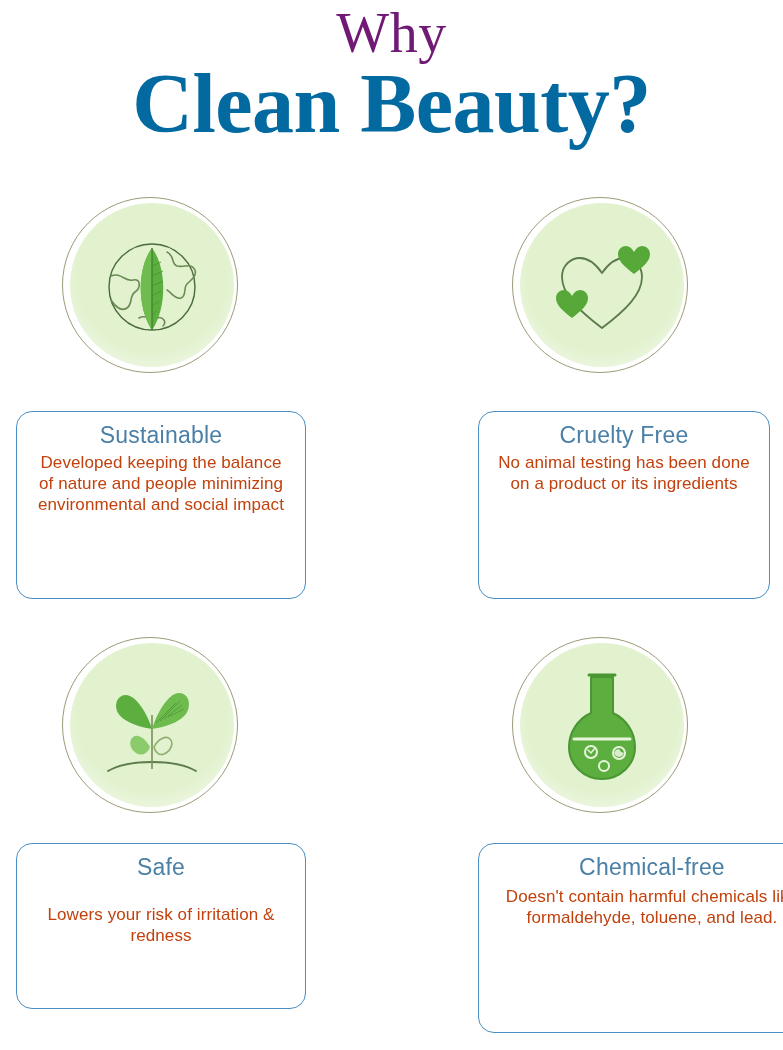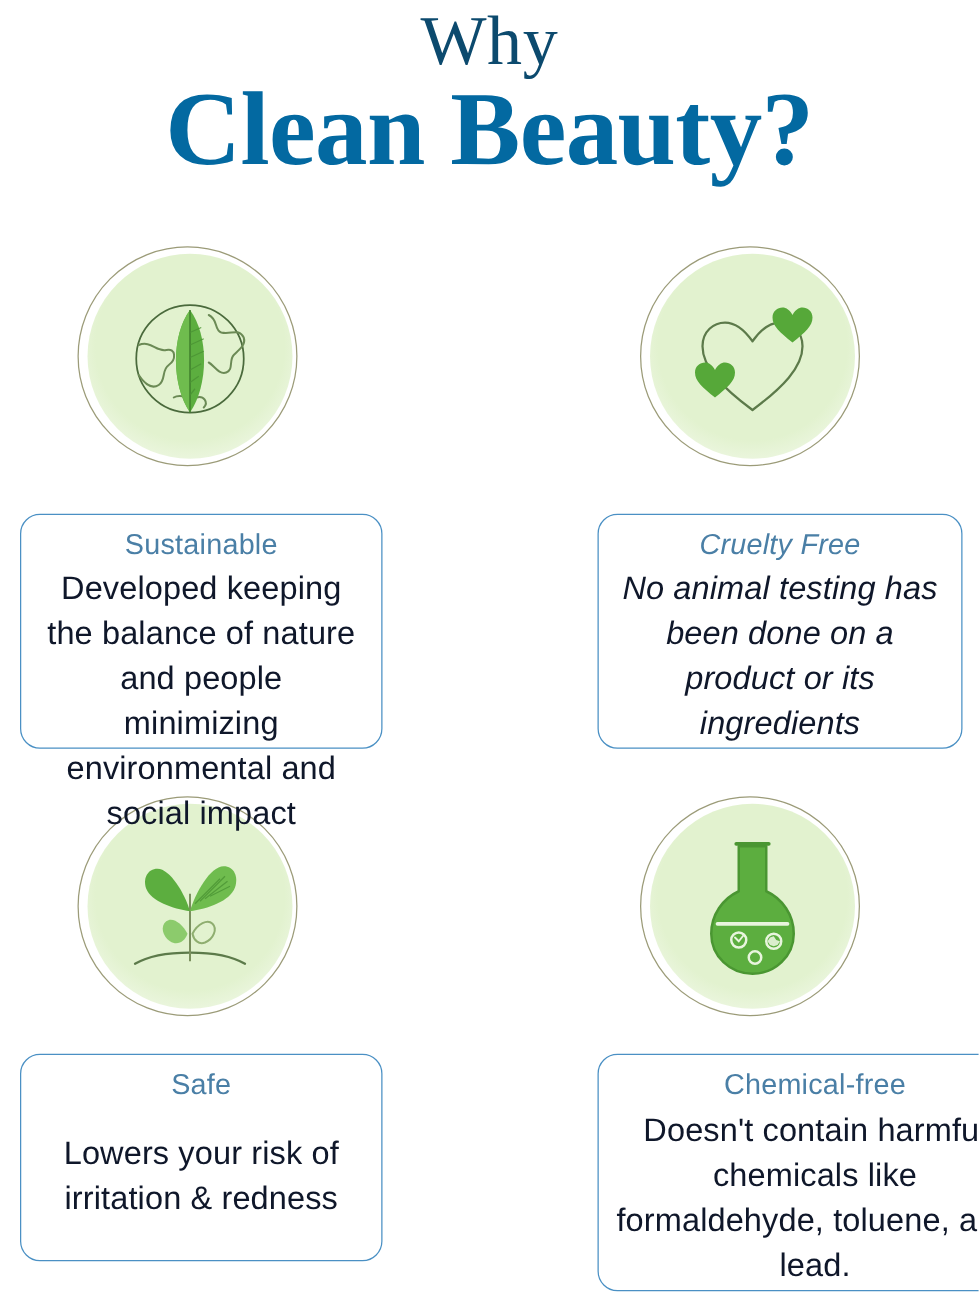--- a/index.html
+++ b/index.html
@@ -28,21 +28,21 @@
     position: absolute;
     top: 0;
     left: 0;
     width: 783px;
     text-align: center;
   }
   .title-line1 {
     font-family: "Liberation Serif", serif;
     font-size: 56px;
     line-height: 62px;
-    color: #0c4a6e;
+    color: #701a75;
     letter-spacing: 0.5px;
     padding-top: 2px;
   }
   .title-line2 {
     font-family: "Liberation Serif", serif;
     font-weight: bold;
     font-size: 84px;
     line-height: 92px;
     color: #0369a1;
     letter-spacing: -0.5px;
@@ -96,37 +96,37 @@
   .card {
     position: absolute;
     border: 1.6px solid #4a90c4;
     border-radius: 16px;
     background: #ffffff;
     box-sizing: border-box;
     text-align: center;
     padding: 8px 14px 8px 14px;
   }
   .card-1 { left: 16px;  top: 411px; width: 290px; height: 188px; }
-  .card-2 { left: 478px; top: 411px; width: 292px; height: 188px; font-style: italic; }
+  .card-2 { left: 478px; top: 411px; width: 292px; height: 188px; }
   .card-3 { left: 16px;  top: 843px; width: 290px; height: 166px; }
   .card-4 { left: 478px; top: 843px; width: 348px; height: 190px; }
 
   .card-title {
     font-family: "Liberation Sans", sans-serif;
     font-size: 23px;
     line-height: 30px;
     color: #4a7fa6;
     font-weight: normal;
     letter-spacing: 0.2px;
   }
   .card-body {
     font-family: "Liberation Sans", sans-serif;
-    font-size: 26px;
-    line-height: 36px;
-    color: #0f172a;
+    font-size: 17px;
+    line-height: 21px;
+    color: #c2410c;
     letter-spacing: 0.1px;
     margin-top: 2px;
   }
   .card-3 .card-body { margin-top: 22px; }
   .card-4 .card-body { margin-top: 4px; }
 </style>
 </head>
 <body>
 
 <div class="page">

